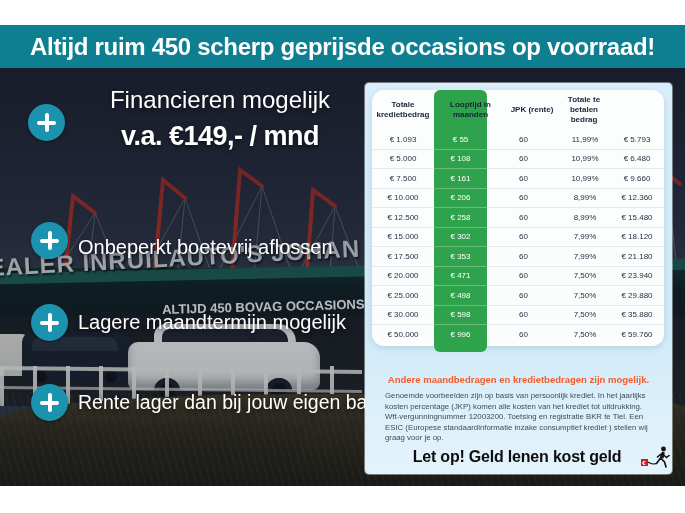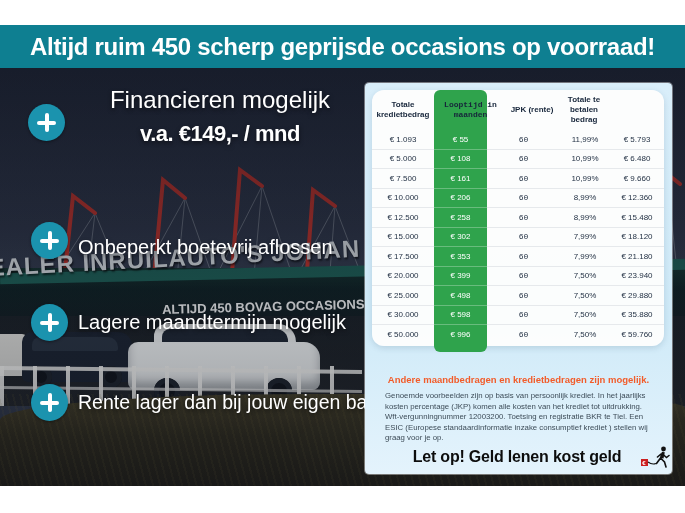--- a/index.html
+++ b/index.html
@@ -52,40 +52,40 @@
   .photo-shade{position:absolute;inset:0;background:linear-gradient(180deg,rgba(8,12,24,.5) 0%,rgba(8,12,24,.18) 55%,rgba(8,12,24,.42) 100%);}
 
   
   .plus{position:absolute;width:37px;height:37px;border-radius:50%;background:#1b93ae;box-shadow:0 1px 3px rgba(0,0,0,.4);}
   .plus::before,.plus::after{content:"";position:absolute;background:#fff;border-radius:2px;}
   .plus::before{left:9px;top:16.5px;width:19px;height:4px;}
   .plus::after{left:16.5px;top:9px;width:4px;height:19px;}
   .usp-head{position:absolute;left:70px;top:86px;width:300px;text-align:center;color:#fff;
             text-shadow:0 2px 4px rgba(0,0,0,.55);}
   .usp-head .l1{font-size:24px;font-weight:400;}
-  .usp-head .l2{font-size:22px;font-weight:700;margin-top:7px;letter-spacing:-.5px;}
+  .usp-head .l2{font-size:27px;font-weight:700;margin-top:7px;letter-spacing:-.5px;}
   .usp{position:absolute;left:78px;color:#fff;font-size:20px;font-weight:400;white-space:nowrap;
        text-shadow:0 2px 4px rgba(0,0,0,.55);}
 
   
   .panel{position:absolute;left:365px;top:83px;width:307px;height:391px;border-radius:4px;
          background:linear-gradient(180deg,#d9eefa 0%,#cfeaf8 60%,#e4f3fc 100%);
          box-shadow:0 0 0 1px rgba(255,255,255,.4);}
   .tcard{position:absolute;left:7px;top:7px;width:292px;height:256px;background:rgba(253,253,253,.96);
          border-radius:12px;box-shadow:0 2px 6px rgba(30,60,90,.15);}
   .tcard::after{content:"";position:absolute;left:62px;top:0;width:53px;height:262px;background:#2fa34c;border-radius:6px;}
   .tgrid{position:absolute;left:7px;top:7px;width:292px;height:262px;z-index:2;}
   .thead{display:flex;height:40px;}
   .th{display:flex;align-items:center;justify-content:center;text-align:center;
       font-size:8px;font-weight:700;color:#16253a;line-height:10px;padding:0 2px;box-sizing:border-box;}
   .tr{display:flex;height:19.5px;}
   .td{display:flex;align-items:center;justify-content:center;font-size:8px;color:#243245;
       border-bottom:1px solid #e6e9ec;box-sizing:border-box;}
   .tr:last-child .td{border-bottom:none;}
-  .c0{width:62px;} .c1{width:53px;} .c2{width:73px;font-family:Liberation Mono, monospace;} .c3{width:50px;} .c4{width:54px;}
+  .c0{width:62px;} .c1{width:53px;} .c2{width:73px;} .c3{width:50px;} .c4{width:54px;}
   .th.c1,.td.c1{color:#ffffff;}
   .td.c1{border-bottom-color:rgba(255,255,255,.28);}
   .th.c1{font-weight:700;}
 
   .other-heading{position:absolute;left:0;top:291px;width:307px;text-align:center;
                  color:#f25c2a;font-weight:700;font-size:9.5px;}
   .disclaimer{position:absolute;left:20px;top:308px;width:270px;color:#3d4c58;font-size:7.8px;line-height:10.6px;}
   .warning{position:absolute;left:0;top:363px;width:353px;display:flex;align-items:center;justify-content:center;gap:19px;}
   .warning .wtxt{color:#0d0d0d;font-weight:700;font-size:16px;letter-spacing:-.2px;}
 </style>
@@ -215,21 +215,21 @@
           </div>
           <div class="tr">
             <div class="td c0">€ 17.500</div>
             <div class="td c1">€ 353</div>
             <div class="td c2">60</div>
             <div class="td c3">7,99%</div>
             <div class="td c4">€ 21.180</div>
           </div>
           <div class="tr">
             <div class="td c0">€ 20.000</div>
-            <div class="td c1">€ 399</div>
+            <div class="td c1">€ 471</div>
             <div class="td c2">60</div>
             <div class="td c3">7,50%</div>
             <div class="td c4">€ 23.940</div>
           </div>
           <div class="tr">
             <div class="td c0">€ 25.000</div>
             <div class="td c1">€ 498</div>
             <div class="td c2">60</div>
             <div class="td c3">7,50%</div>
             <div class="td c4">€ 29.880</div>

